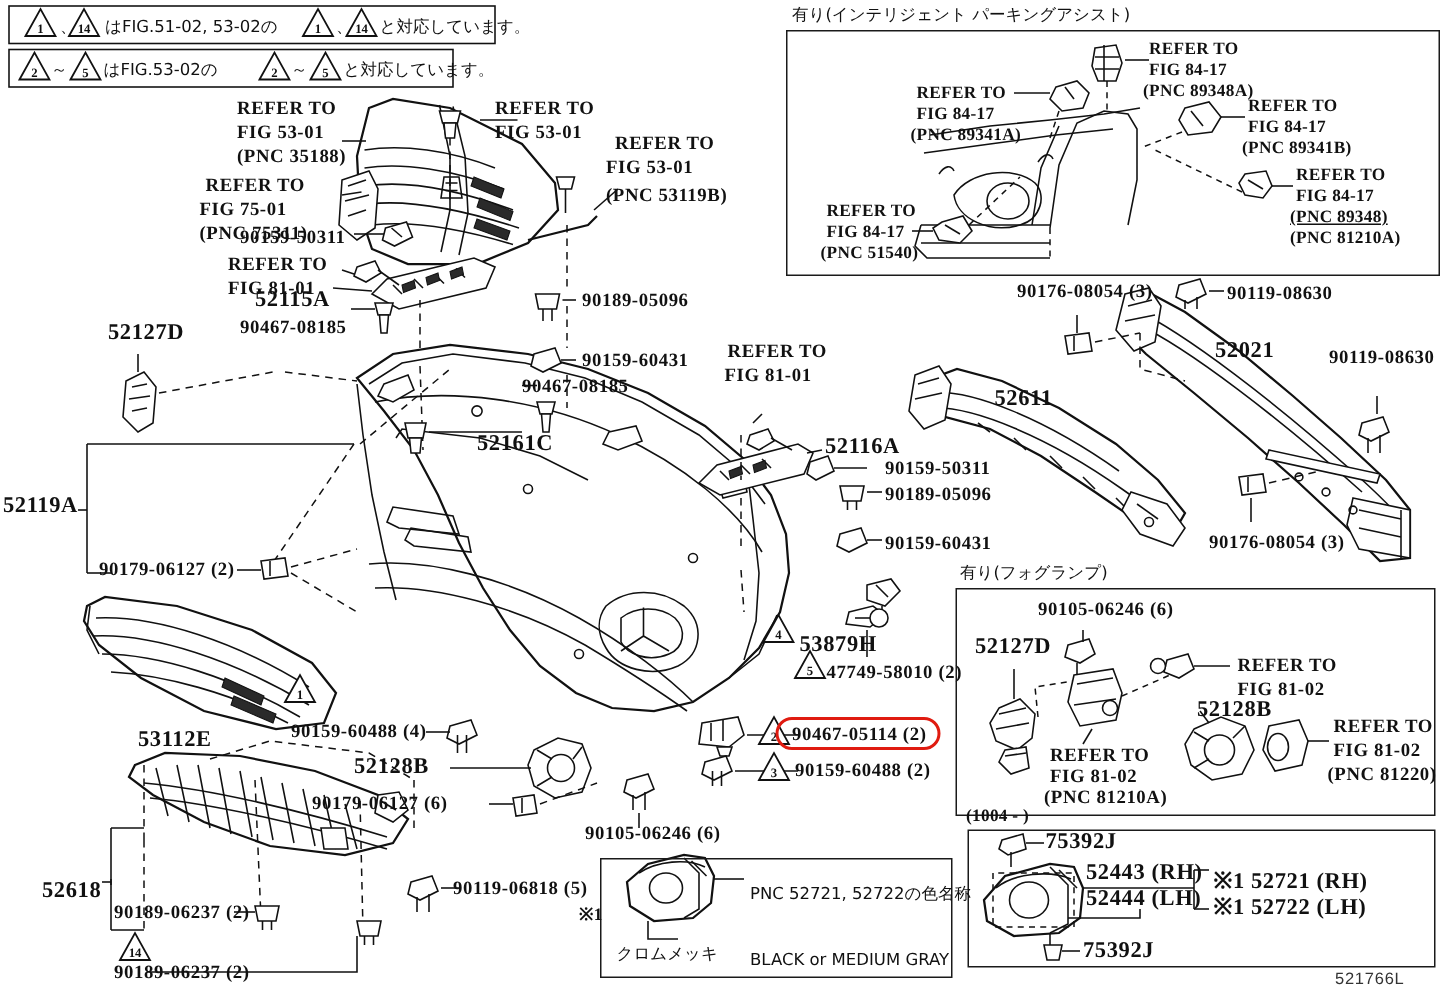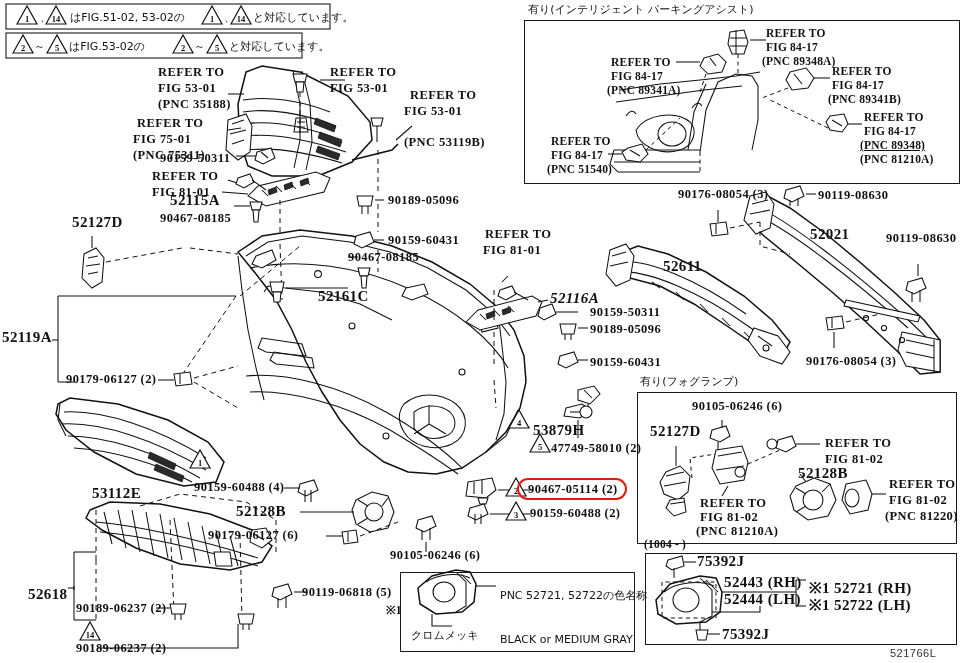--- a/index.html
+++ b/index.html
@@ -661,21 +661,21 @@
 
   <div class="lbl" style="left:158px;top:66px;">REFER TO</div>
   <div class="lbl" style="left:158px;top:82px;">FIG 53-01</div>
   <div class="lbl" style="left:158px;top:98px;">(PNC 35188)</div>
 
   <div class="lbl" style="left:330px;top:66px;">REFER TO</div>
   <div class="lbl" style="left:330px;top:82px;">FIG 53-01</div>
 
   <div class="lbl" style="left:410px;top:89px;">REFER TO</div>
   <div class="lbl" style="left:404px;top:105px;">FIG 53-01</div>
-  <div class="lbl" style="left:404px;top:136px;">(PNC 53119B)</div>
+  <div class="lbl" style="left:404px;top:124px;">(PNC 53119B)</div>
 
   <div class="lbl" style="left:137px;top:117px;">REFER TO</div>
   <div class="lbl" style="left:133px;top:133px;">FIG 75-01</div>
   <div class="lbl" style="left:133px;top:149px;">(PNC 75311)</div>
 
   <div class="lbl" style="left:160px;top:152px;">90159-50311</div>
 
   <div class="lbl" style="left:152px;top:170px;">REFER TO</div>
   <div class="lbl" style="left:152px;top:186px;">FIG 81-01</div>
   <div class="lbl big" style="left:170px;top:194px;">52115A</div>
@@ -683,21 +683,21 @@
 
   <div class="lbl" style="left:388px;top:194px;">90189-05096</div>
   <div class="lbl" style="left:388px;top:234px;">90159-60431</div>
   <div class="lbl" style="left:348px;top:251px;">90467-08185</div>
 
   <div class="lbl big" style="left:318px;top:290px;">52161C</div>
 
   <div class="lbl" style="left:485px;top:228px;">REFER TO</div>
   <div class="lbl" style="left:483px;top:244px;">FIG 81-01</div>
 
-  <div class="lbl big" style="left:550px;top:292px;font-style:italic;">52116A</div>
+  <div class="lbl big" style="left:550px;top:292px;">52116A</div>
   <div class="lbl" style="left:590px;top:306px;">90159-50311</div>
   <div class="lbl" style="left:590px;top:323px;">90189-05096</div>
   <div class="lbl" style="left:590px;top:356px;">90159-60431</div>
 
   <div class="lbl big" style="left:72px;top:216px;">52127D</div>
   <div class="lbl big" style="left:2px;top:331px;">52119A</div>
   <div class="lbl" style="left:66px;top:373px;">90179-06127 (2)</div>
   <div class="lbl big" style="left:92px;top:487px;">53112E</div>
   <div class="lbl" style="left:194px;top:481px;">90159-60488 (4)</div>
 

